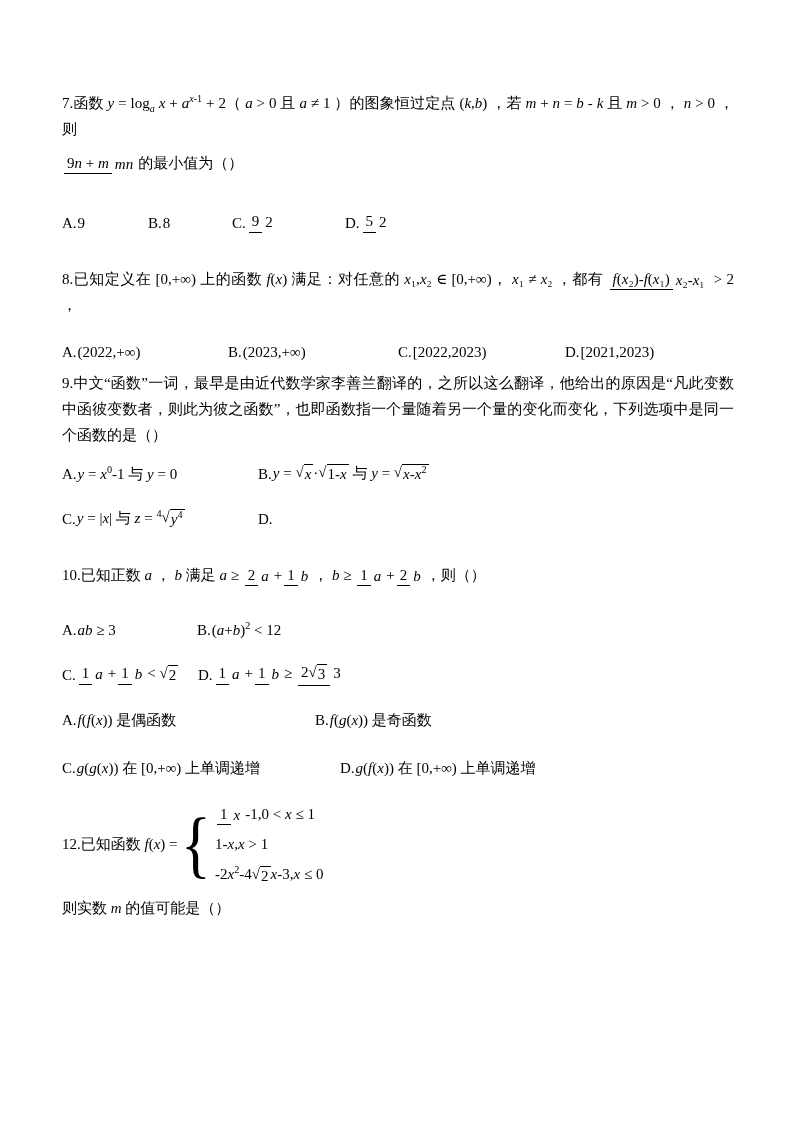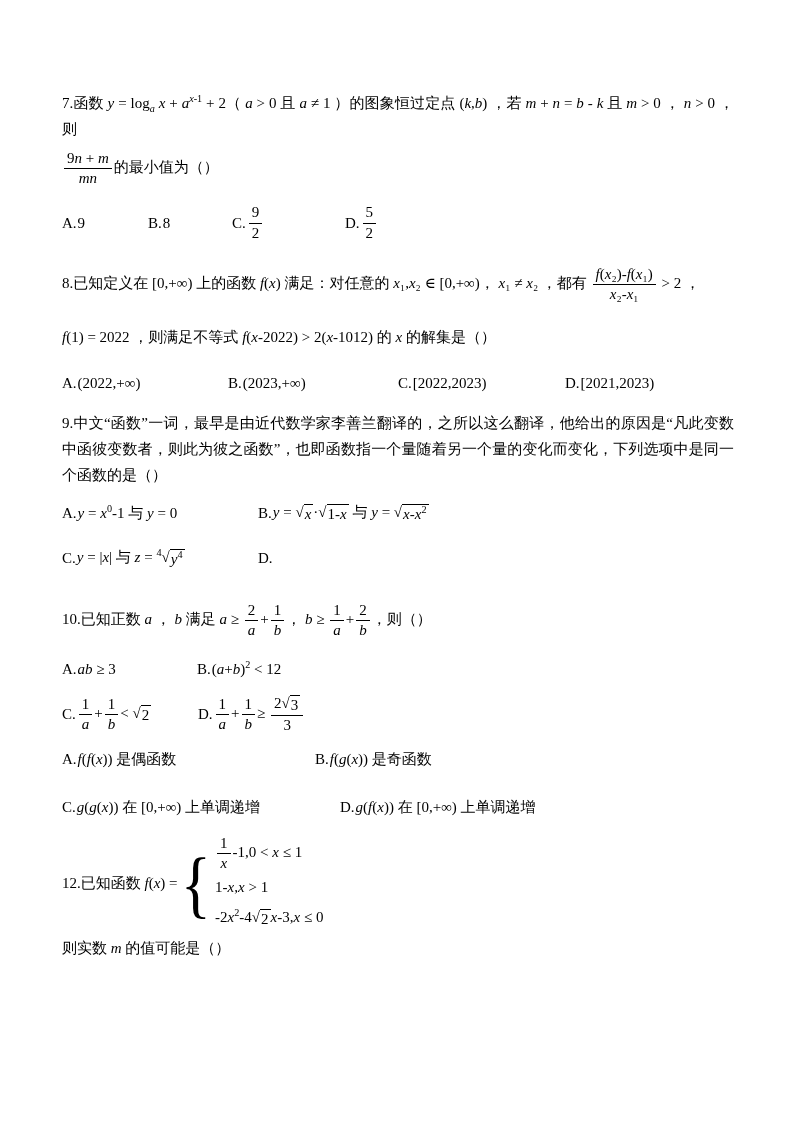--- a/index.html
+++ b/index.html
@@ -13,37 +13,37 @@
   .page { width: 794px; min-height: 1123px; padding: 90px 60px 40px 62px; background: #fff; border-radius: 12px; }
 
   .ln { line-height: 26px; }
   .just { text-align: justify; }
   .it { font-style: italic; }
   .bb { font-weight: bold; font-style: normal; }
 
   sup { font-size: 0.68em; vertical-align: super; line-height: 0; }
   sub { font-size: 0.68em; vertical-align: sub; line-height: 0; }
 
-  .frac { display: inline-flex; flex-direction: column; text-align: center;
+  .frac { display: inline-flex; flex-direction: row; text-align: center;
           vertical-align: middle; margin: 0 2px; line-height: 1.15; }
   .frac > .num { display: block; padding: 0 3px 1px; border-bottom: 1px solid #000; }
   .frac > .den { display: block; padding: 1px 3px 0; }
 
   .sqrt { display: inline-flex; vertical-align: middle; white-space: nowrap; }
   .sqrt > .rad { line-height: 1.1; align-self: flex-start; }
   .sqrt > .radbody { border-top: 1px solid #000; padding: 0 2px 0 1px; line-height: 1.25; }
 
   .optrow { display: flex; align-items: center; }
   .opt { display: inline-flex; align-items: center; white-space: nowrap; }
   .opt .lbl { margin-right: 1px; }
 
   .h44 { min-height: 46px; }
   .h30 { min-height: 28px; }
 
-  .mt4 { margin-top: 4px; } .mt6 { margin-top: 12px; } .mt8 { margin-top: 8px; }
+  .mt4 { margin-top: 4px; } .mt6 { margin-top: 4px; } .mt8 { margin-top: 8px; }
   .mt10 { margin-top: 20px; } .mt12 { margin-top: 12px; } .mt14 { margin-top: 1px; }
 
   .w84 { width: 84px; } .w86 { width: 86px; } .w113 { width: 113px; }
   .w166 { width: 166px; } .w167 { width: 167px; } .w170 { width: 170px; }
   .w196 { width: 196px; } .w135 { width: 135px; } .w136 { width: 136px; }
   .w253 { width: 253px; } .w278 { width: 278px; }
 
   .pw-wrap { display: inline-flex; align-items: center; vertical-align: middle; }
   .pw-brace { font-size: 74px; line-height: 100px; font-weight: 400; margin-right: 2px;
               transform: scaleX(0.85); transform-origin: center; }
@@ -83,21 +83,20 @@
             <span class="num">5</span>
             <span class="den">2</span>
           </span></span>
       </span>
   </div>
 
   <p class="ln just mt10">8.已知定义在 [0,+∞) 上的函数 <span class="it">f</span>(<span class="it">x</span>) 满足：对任意的 <span class="it">x</span>₁,<span class="it">x</span>₂ ∈ [0,+∞)， <span class="it">x</span>₁ ≠ <span class="it">x</span>₂ ，都有 <span class="frac">
         <span class="num"><span class="it">f</span>(<span class="it">x</span>₂)-<span class="it">f</span>(<span class="it">x</span>₁)</span>
         <span class="den"><span class="it">x</span>₂-<span class="it">x</span>₁</span>
       </span> &gt; 2 ，</p>
-  <p class="ln mt10"><span class="it">f</span>(1) = 2022 ，则满足不等式 <span class="it">f</span>(<span class="it">x</span>-2022) &gt; 2(<span class="it">x</span>-1012) 的 <span class="it">x</span> 的解集是（）</p>
   <div class="optrow h30 mt10">
     <span class="opt w166">
         <span class="lbl">A.</span>
         <span>(2022,+∞)</span>
       </span>
     <span class="opt w170">
         <span class="lbl">B.</span>
         <span>(2023,+∞)</span>
       </span>
     <span class="opt w167">

